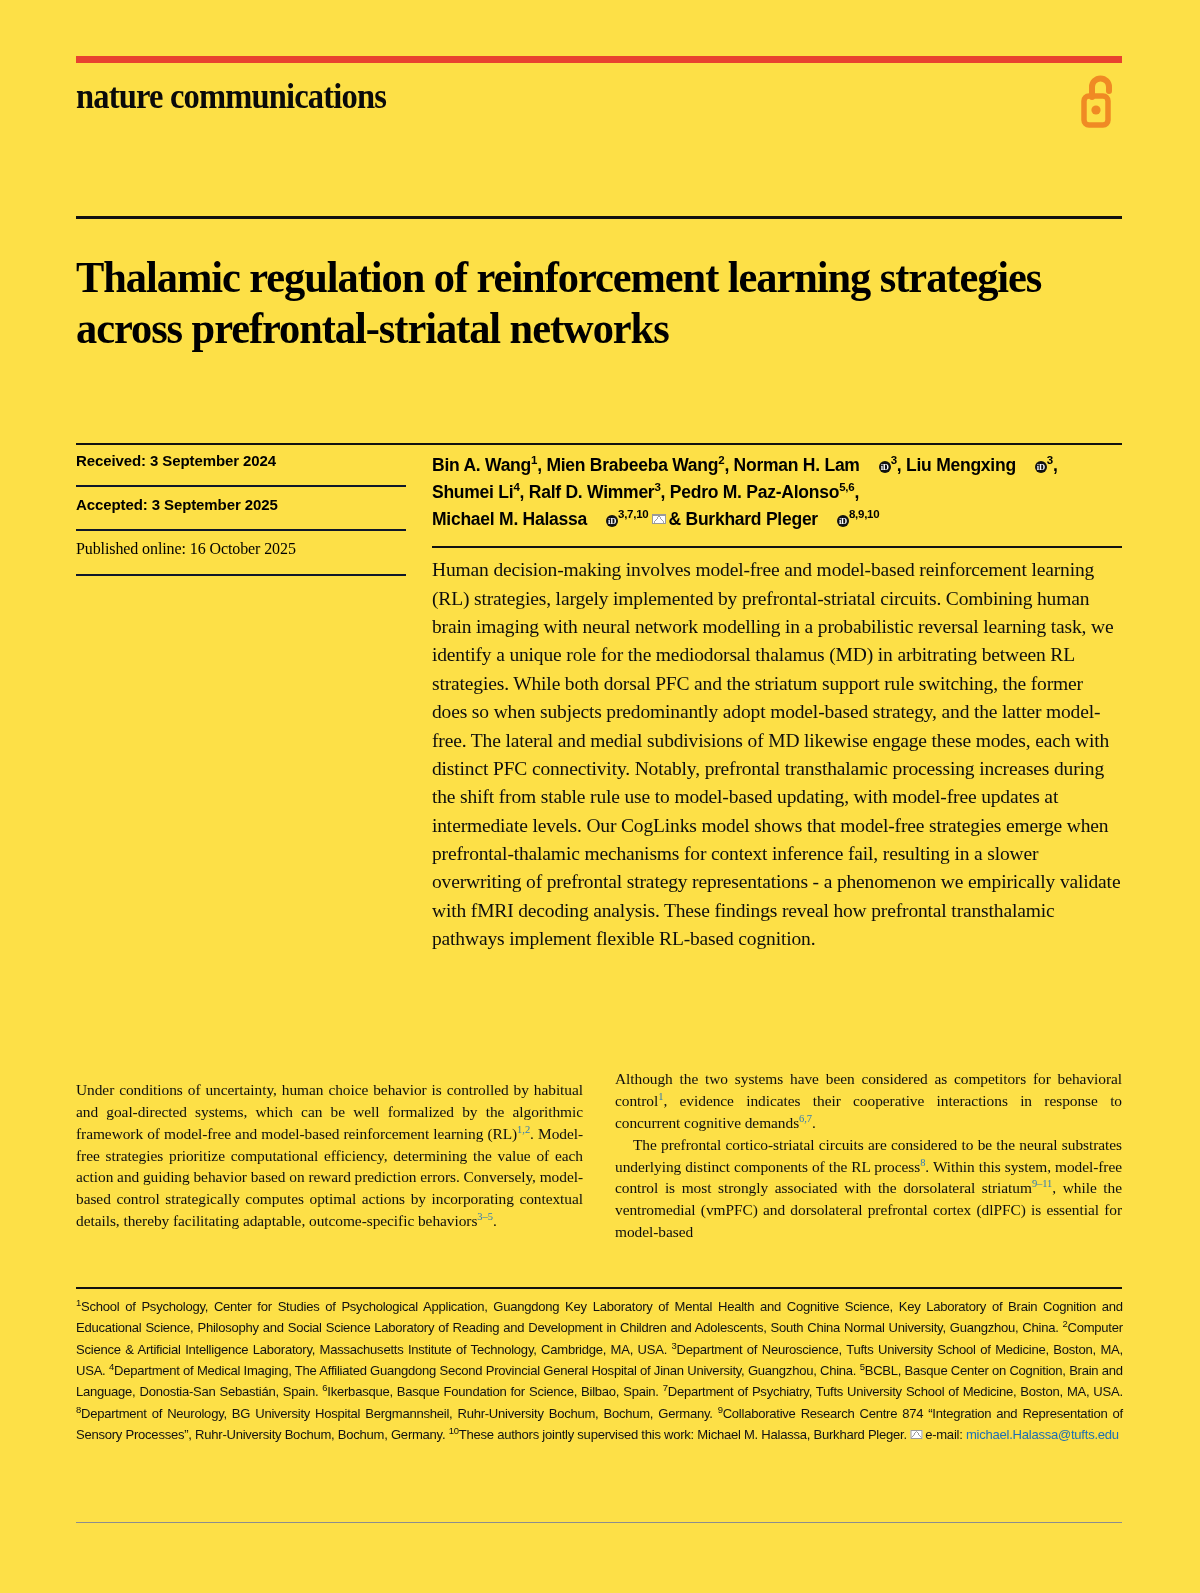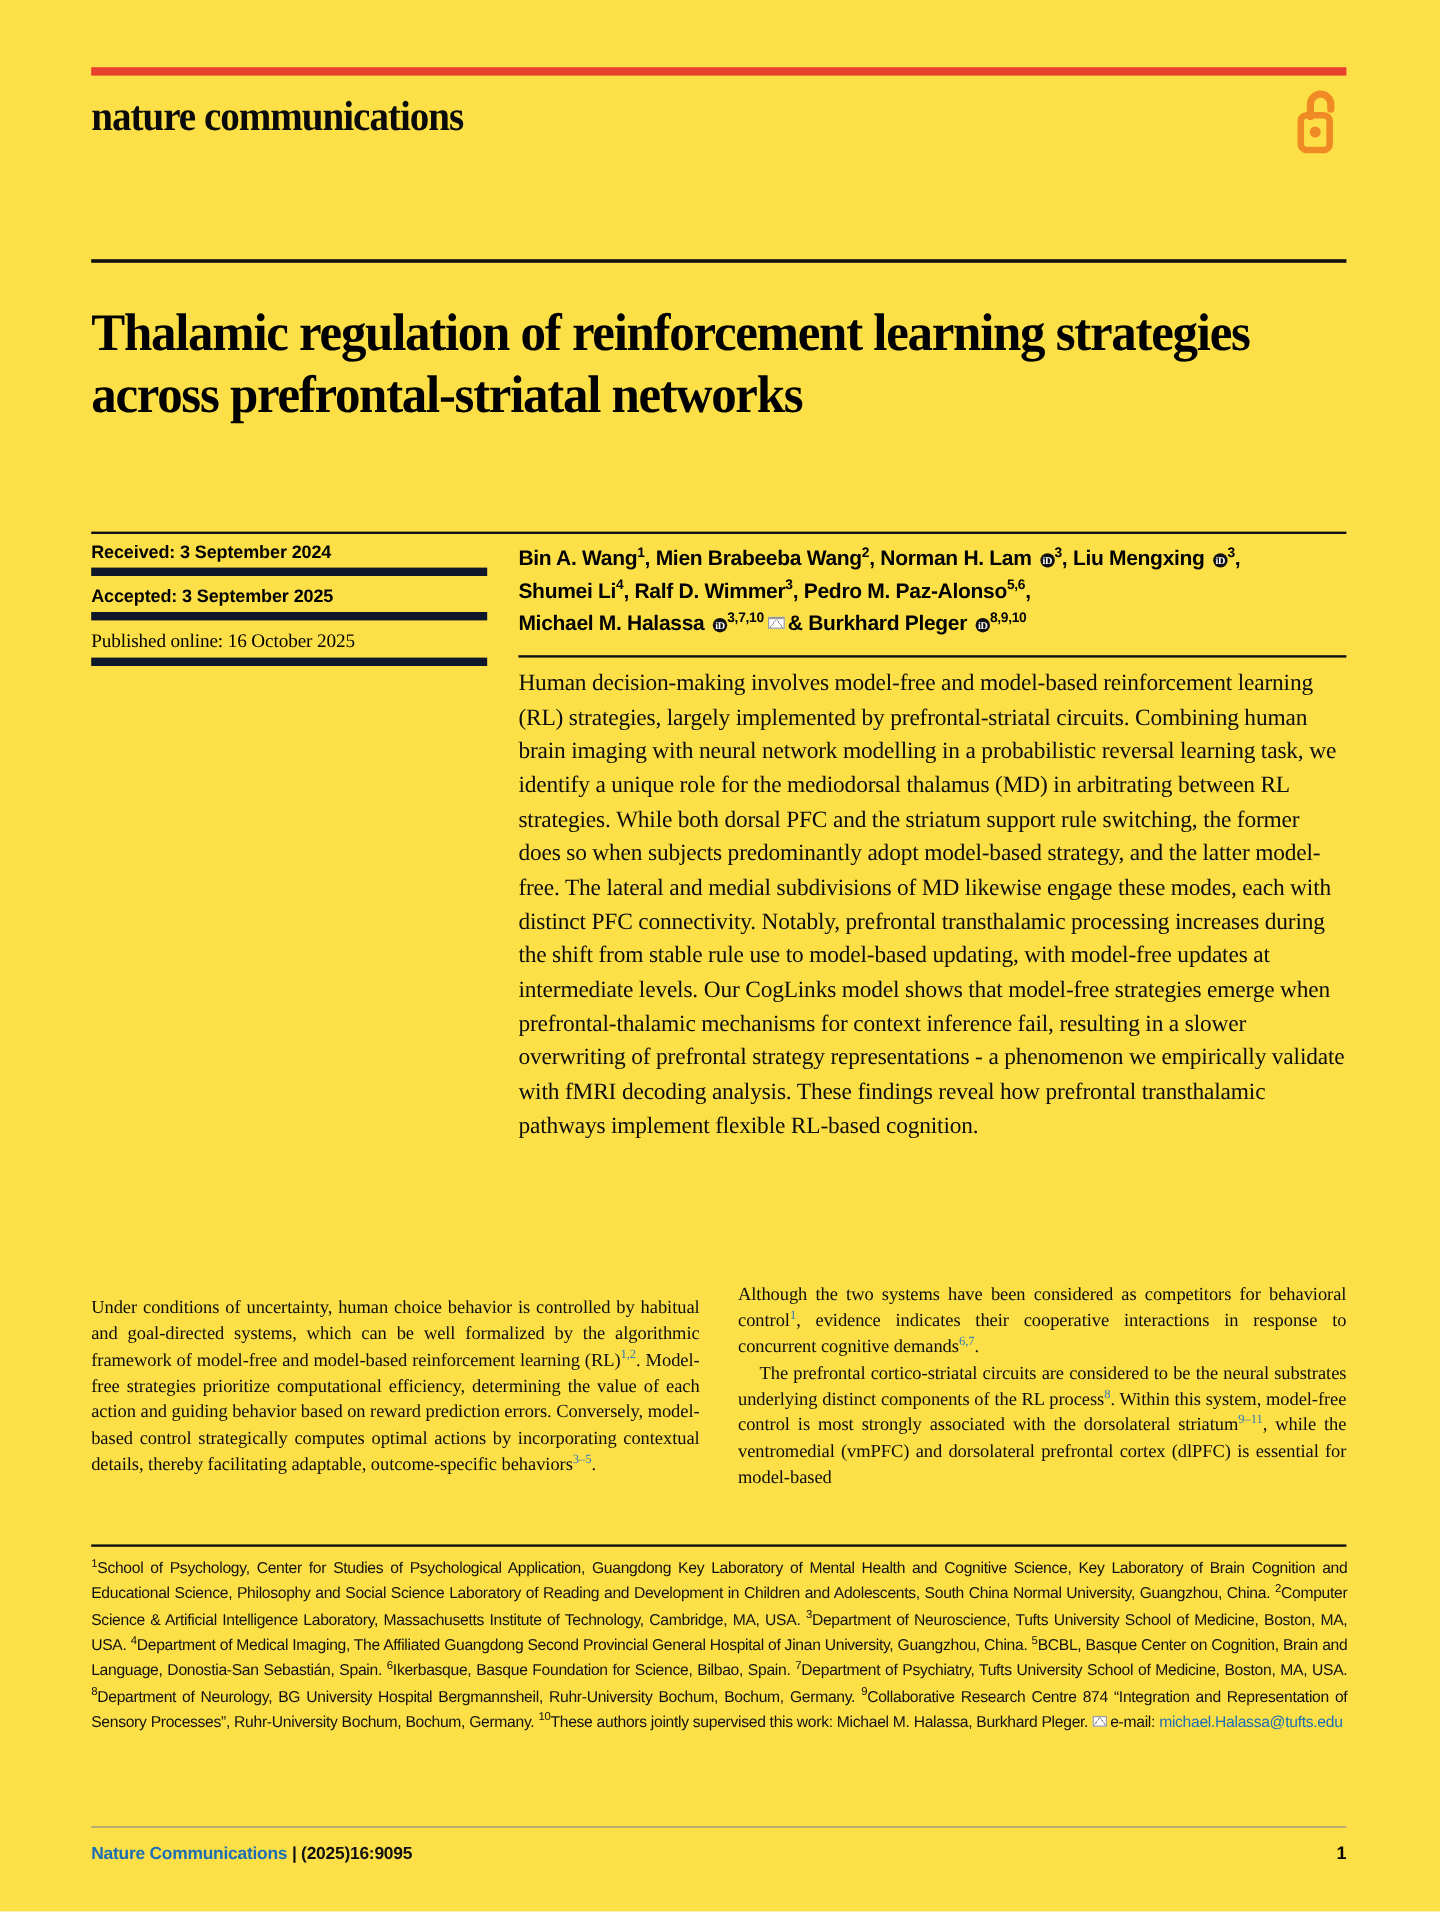--- a/index.html
+++ b/index.html
@@ -111,22 +111,22 @@
     height: 2px;
     background: #111;
   }
   .sidebar {
     position: absolute;
     left: 76px;
     top: 443px;
     width: 330px;
   }
   .meta-item {
-    padding: 9px 0 4px 0;
-    border-bottom: 7px solid #0f172a;
+    padding: 9px 0 16px 0;
+    border-bottom: 2px solid #0f172a;
     font-size: 15px;
     letter-spacing: -0.1px;
   }
   .meta-item.strong { font-weight: 700; }
   .meta-item.serif {
     font-family: "Liberation Serif", serif;
     font-weight: 400;
     font-size: 16px;
   }
   .check-row {
@@ -187,21 +187,21 @@
     height: 12px;
     border-radius: 50%;
     background: #111;
     color: #fff;
     font-size: 8.5px;
     line-height: 12px;
     text-align: center;
     font-weight: 700;
     font-family: "Liberation Serif", serif;
     vertical-align: 1px;
-    margin-left: 7px;
+    margin-left: 19px;
   }
   .envelope {
     display: inline-block;
     width: 14px;
     height: 10px;
     border: 1px solid #9a9a9a;
     position: relative;
     vertical-align: 1px;
     margin: 0 3px;
     box-sizing: border-box;
@@ -390,21 +390,14 @@
     <div class="bodycol">
       <p><span>Although the two systems have been considered as competitors for behavioral control</span><sup class="cite">1</sup><span>, evidence indicates their cooperative interactions in response to concurrent cognitive demands</span><sup class="cite">6,7</sup><span>.</span></p>
       <p><span>The prefrontal cortico-striatal circuits are considered to be the neural substrates underlying distinct components of the RL process</span><sup class="cite">8</sup><span>. Within this system, model-free control is most strongly associated with the dorsolateral striatum</span><sup class="cite">9–11</sup><span>, while the ventromedial (vmPFC) and dorsolateral prefrontal cortex (dlPFC) is essential for model-based</span></p>
     </div>
   </div>
 
   <div class="affil-rule"></div>
   <div class="affiliations"><sup>1</sup><span>School of Psychology, Center for Studies of Psychological Application, Guangdong Key Laboratory of Mental Health and Cognitive Science, Key Laboratory of Brain Cognition and Educational Science, Philosophy and Social Science Laboratory of Reading and Development in Children and Adolescents, South China Normal University, Guangzhou, China. </span><sup>2</sup><span>Computer Science &amp; Artificial Intelligence Laboratory, Massachusetts Institute of Technology, Cambridge, MA, USA. </span><sup>3</sup><span>Department of Neuroscience, Tufts University School of Medicine, Boston, MA, USA. </span><sup>4</sup><span>Department of Medical Imaging, The Affiliated Guangdong Second Provincial General Hospital of Jinan University, Guangzhou, China. </span><sup>5</sup><span>BCBL, Basque Center on Cognition, Brain and Language, Donostia-San Sebastián, Spain. </span><sup>6</sup><span>Ikerbasque, Basque Foundation for Science, Bilbao, Spain. </span><sup>7</sup><span>Department of Psychiatry, Tufts University School of Medicine, Boston, MA, USA. </span><sup>8</sup><span>Department of Neurology, BG University Hospital Bergmannsheil, Ruhr-University Bochum, Bochum, Germany. </span><sup>9</sup><span>Collaborative Research Centre 874 “Integration and Representation of Sensory Processes”, Ruhr-University Bochum, Bochum, Germany. </span><sup>10</sup><span>These authors jointly supervised this work: Michael M. Halassa, Burkhard Pleger. </span><span class="env-small"></span><span>e-mail: </span><a class="mail-link" href="#">michael.Halassa@tufts.edu</a></div>
 
   <div class="footer-rule"></div>
-  <div class="footer">
-    <div class="footer-left">
-      <span class="footer-journal">Nature Communications</span>
-      <span class="footer-cite">| (2025)16:9095</span>
-    </div>
-    <div class="page-num">1</div>
-  </div>
 
 </div>
 
 </body></html>

